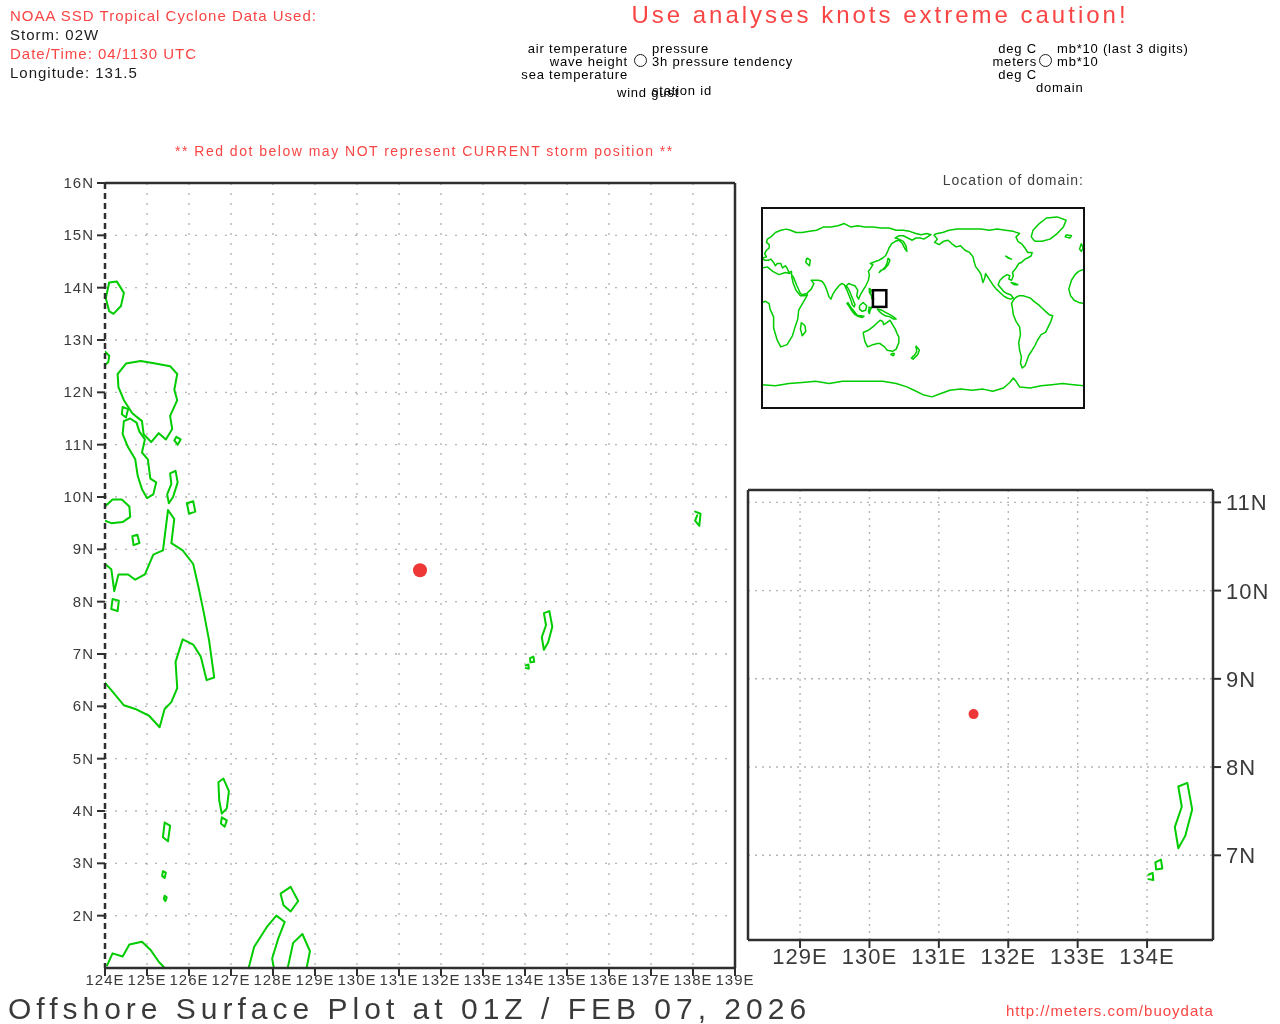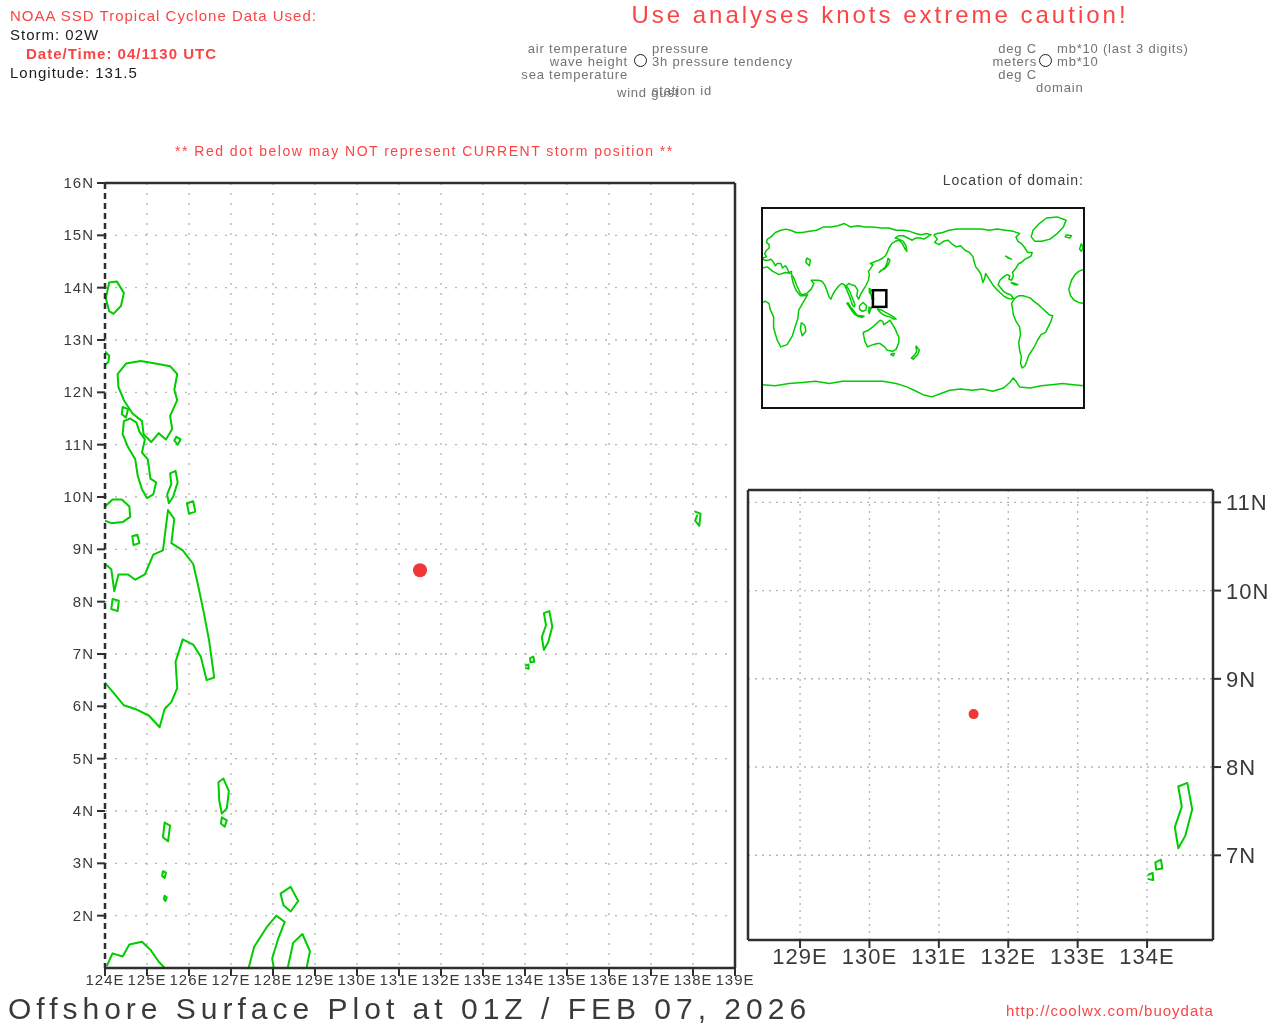--- a/index.html
+++ b/index.html
@@ -1,23 +1,23 @@
 <!DOCTYPE html>
 <html><head>
 <meta charset="utf-8">
 <style>
   html,body{margin:0;padding:0;background:#ffffff;}
   body{width:1280px;height:1024px;position:relative;overflow:hidden;
        font-family:"Liberation Sans",sans-serif;color:#1c1c1c;}
   .abs{position:absolute;white-space:nowrap;}
   .red{color:#fa4545;}
-  .bold{font-weight:bold;margin-left:16px;}
+  .bold{font-weight:normal;}
   .info-line{font-size:15px;letter-spacing:1px;line-height:19px;}
   .caution{font-size:24px;letter-spacing:3px;text-align:center;width:520px;}
-  .keytxt{font-size:13px;letter-spacing:0.8px;color:#737373;}
+  .keytxt{font-size:13px;letter-spacing:0.8px;color:#000000;}
   .warning{font-size:14px;letter-spacing:1.5px;}
   .inset-title{font-size:14px;letter-spacing:1px;width:322px;text-align:right;color:#404040;}
   .footer-title{font-size:30px;letter-spacing:5px;color:#3a3a3a;}
   .footer-url{font-size:15px;letter-spacing:1px;}
   .key-circle{width:13px;height:13px;border:1.5px solid #1c1c1c;border-radius:50%;box-sizing:border-box;background:#fff;}
   svg text{font-family:"Liberation Sans",sans-serif;}
 </style>
 </head>
 <body>
 
@@ -297,13 +297,13 @@
         <text x="1226" y="598.5882352941177" text-anchor="start" letter-spacing="1">10N</text>
         <text x="1226" y="686.8235294117648" text-anchor="start" letter-spacing="1">9N</text>
         <text x="1226" y="775.0588235294117" text-anchor="start" letter-spacing="1">8N</text>
         <text x="1226" y="863.2941176470588" text-anchor="start" letter-spacing="1">7N</text>
       </g>
       <circle cx="973.5597014925377" cy="714.1176470588236" r="5" fill="#ee3838"></circle>
     </g>
   </svg>
 
 <div class="abs footer-title" style="left:8px;top:992px;">Offshore Surface Plot at 01Z / FEB 07, 2026</div>
-<a class="abs footer-url red" style="left:1006px;top:1002px;text-decoration:none;">http://coolwx.com/buoydata</a>
+<a class="abs footer-url red" style="left:1006px;top:1002px;text-decoration:none;">http://meters.com/buoydata</a>
 
 </body></html>

